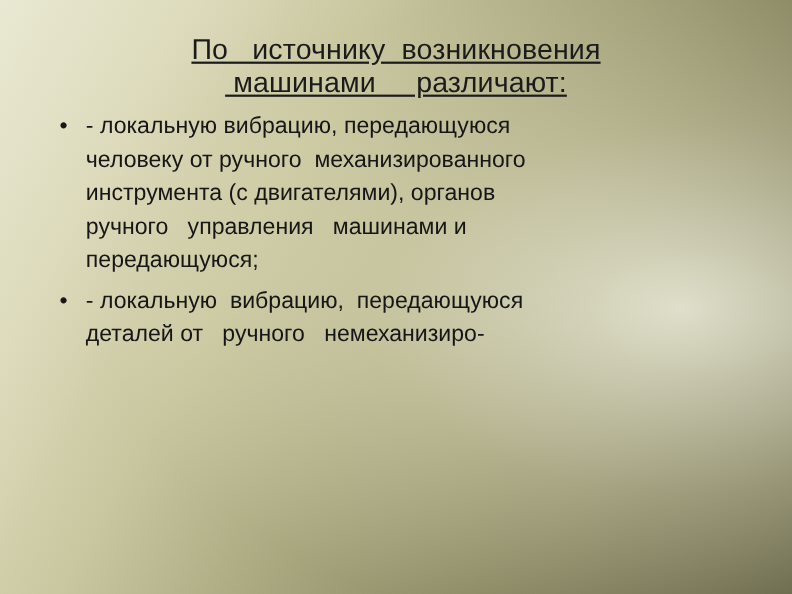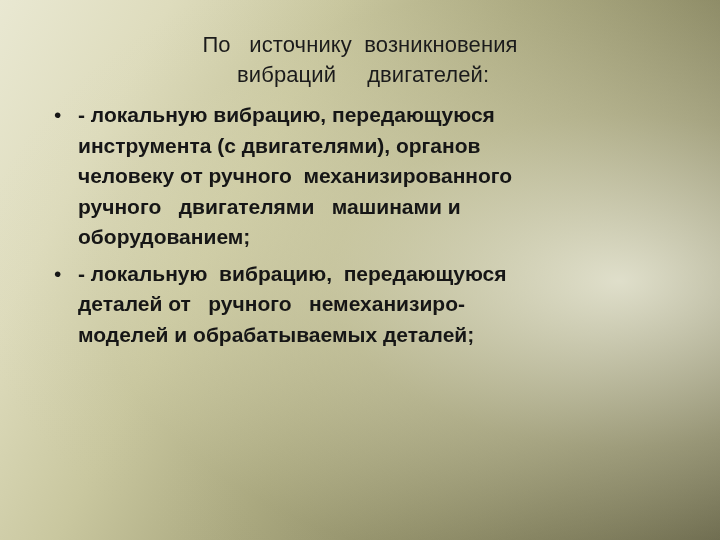--- a/index.html
+++ b/index.html
@@ -26,23 +26,24 @@
     position: absolute;
     left: 0;
     top: 0;
     width: 720px;
     padding: 30px 26px 0 26px;
     box-sizing: border-box;
   }
   .title {
     text-align: center;
     color: #1b1b1b;
-    font-size: 22px;
+    font-size: 26px;
     line-height: 30px;
     letter-spacing: 0.1px;
+    text-decoration: underline;
     text-underline-offset: 2px;
     margin: 0 auto;
     width: 540px;
   }
   .title-line {
     display: block;
     white-space: pre;
   }
   .bullets {
     margin: 10px 0 0 0;
@@ -64,48 +65,46 @@
     position: absolute;
     left: 28px;
     top: 0;
     font-size: 21px;
     line-height: 30.5px;
     color: #161616;
   }
   .bline {
     display: block;
     white-space: pre;
-    font-weight: bold;
   }
 </style>
 </head>
 <body>
 
 <div class="slide">
   <div class="content">
 
     <div class="title">
       <span class="title-line">По   источнику  возникновения</span>
-      <span class="title-line"> вибраций     двигателей:</span>
+      <span class="title-line"> машинами     различают:</span>
     </div>
 
     <ul class="bullets">
 
       <li class="bullet">
         <span class="bullet-dot">•</span>
         <span class="bline">- локальную вибрацию, передающуюся</span>
+        <span class="bline">человеку от ручного  механизированного</span>
         <span class="bline">инструмента (с двигателями), органов</span>
-        <span class="bline">человеку от ручного  механизированного</span>
-        <span class="bline">ручного   двигателями   машинами и</span>
-        <span class="bline">оборудованием;</span>
+        <span class="bline">ручного   управления   машинами и</span>
+        <span class="bline">передающуюся;</span>
       </li>
 
       <li class="bullet">
         <span class="bullet-dot">•</span>
         <span class="bline">- локальную  вибрацию,  передающуюся</span>
         <span class="bline">деталей от   ручного   немеханизиро-</span>
-        <span class="bline">моделей и обрабатываемых деталей;</span>
       </li>
 
     </ul>
 
   </div>
 </div>
 
 </body></html>

